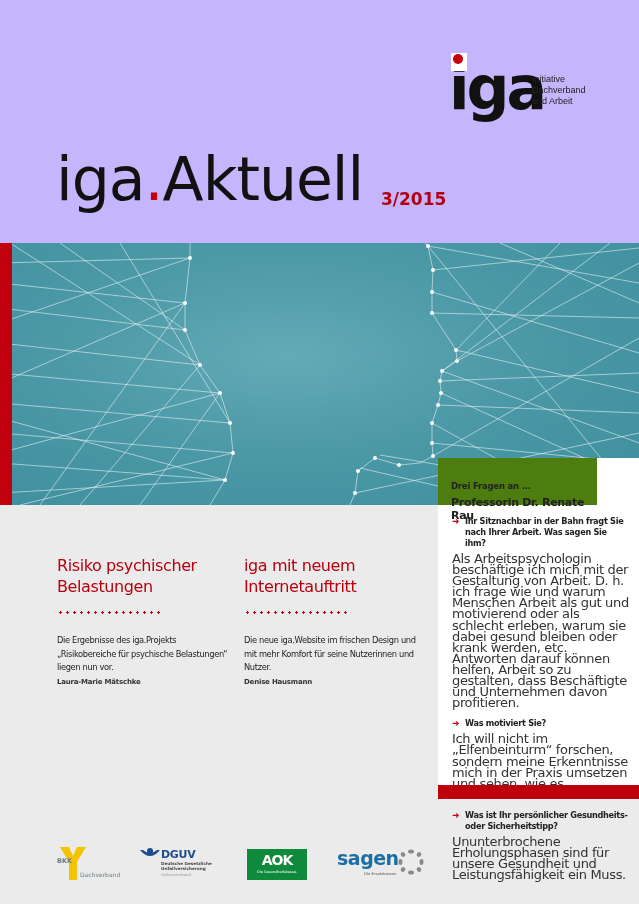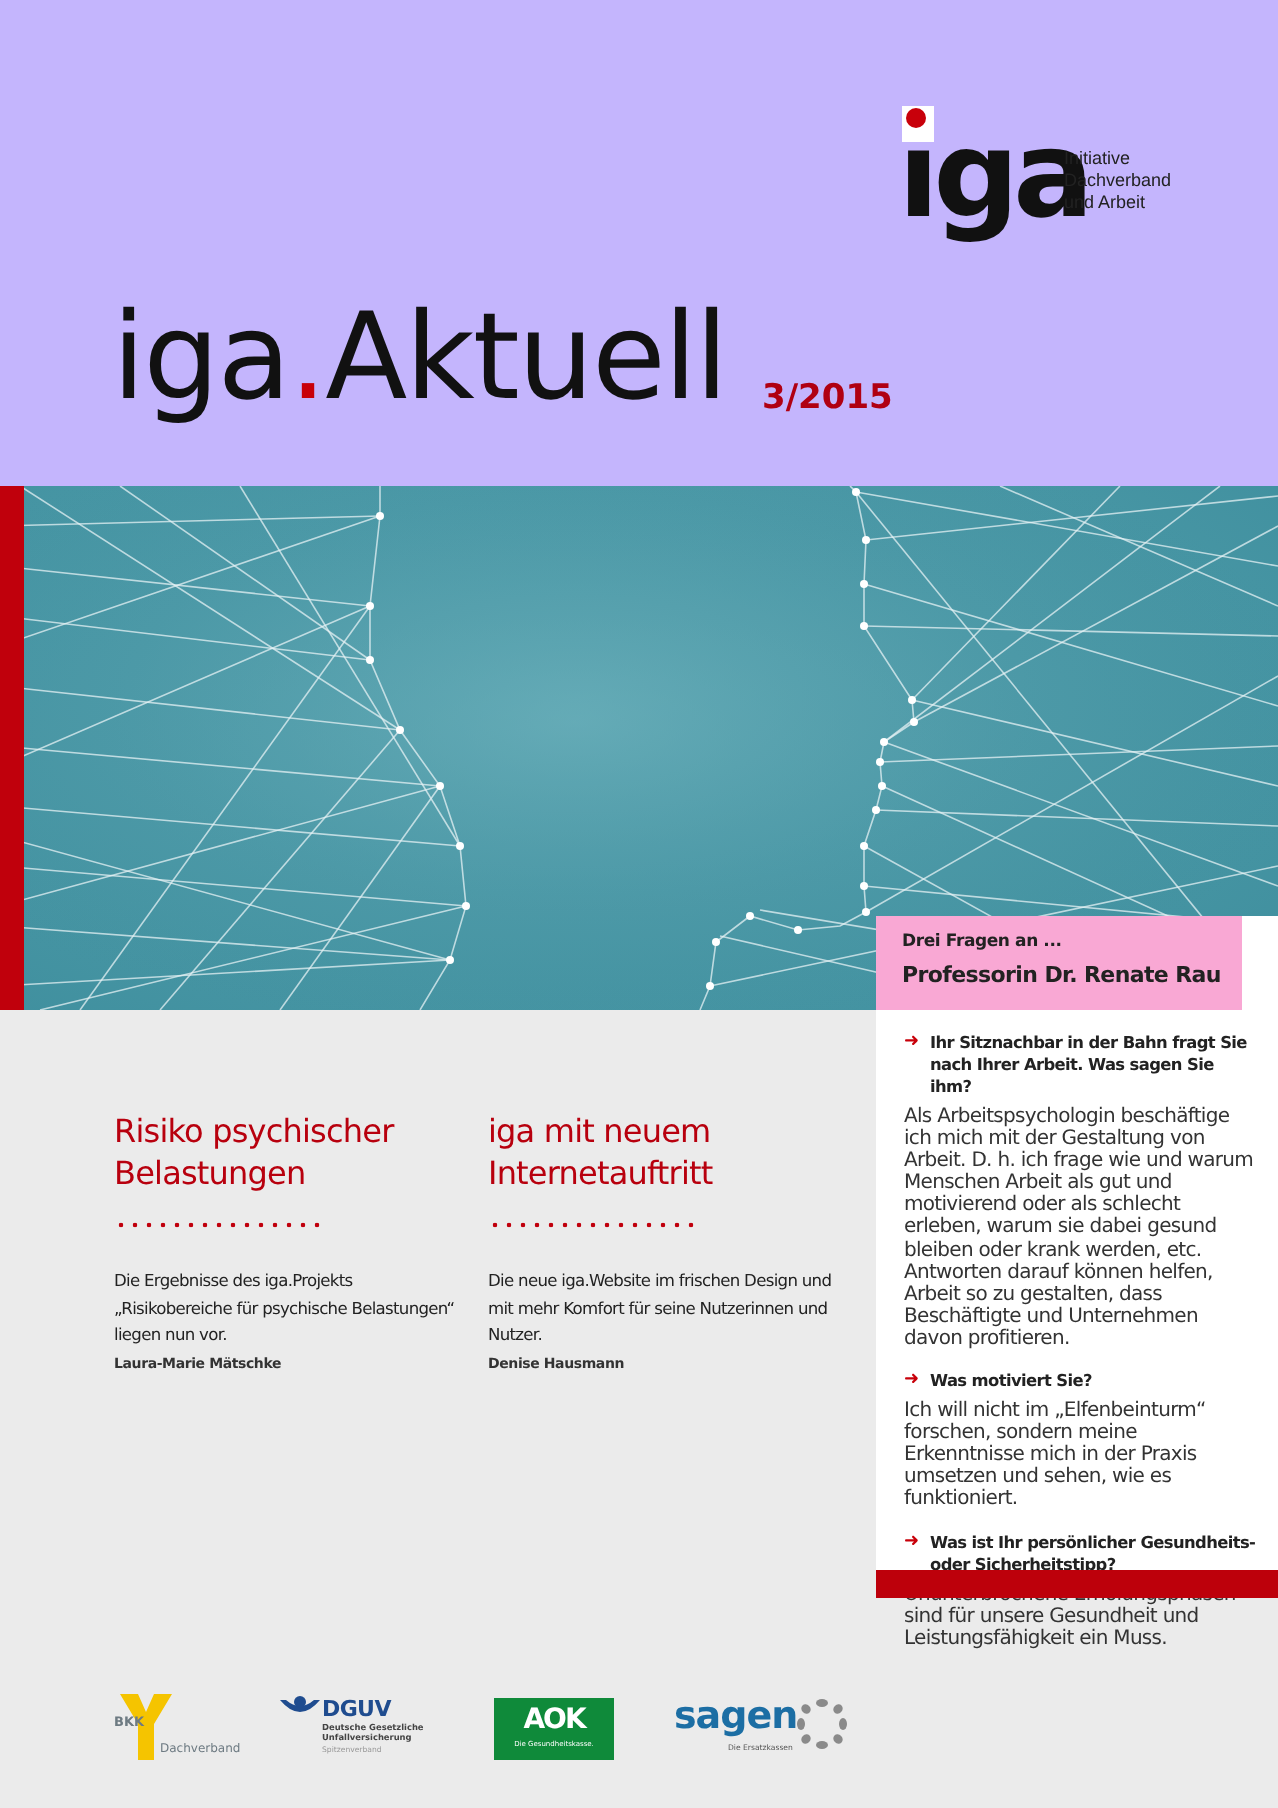--- a/index.html
+++ b/index.html
@@ -65,23 +65,23 @@
     position: absolute; left: 0; top: 243px; width: 12px; height: 262px;
     background: #c0000c;
   }
 
   
   .sidebar {
     position: absolute; left: 438px; top: 458px; width: 201px; height: 327px;
     background: #ffffff;
   }
   .sidebar-head {
-    position: absolute; left: 0; top: 0; width: 183px; height: 47px;
-    background: #f9a8d4;
-    padding: 8px 0 0 13px;
+    position: absolute; left: 0; top: 0; width: 159px; height: 47px;
+    background: #4d7c0f;
+    padding: 23px 0 0 13px;
   }
   .sb-kicker {
     font-family: "DejaVu Sans", sans-serif; font-weight: bold;
     font-size: 8.5px; color: #222; letter-spacing: -0.2px;
   }
   .sb-name {
     margin-top: 5px;
     font-family: "DejaVu Sans", sans-serif; font-weight: bold;
     font-size: 11px; color: #222; letter-spacing: -0.3px;
   }
@@ -96,21 +96,21 @@
     font-size: 8.2px; line-height: 11px; color: #222;
     letter-spacing: -0.3px;
     margin-top: 6px;
   }
   .q .arrow {
     position: absolute; left: 0; top: 0; color: #c8000a; font-size: 9px;
   }
   .a {
     margin-top: 4px;
     font-family: "DejaVu Sans", sans-serif;
-    font-size: 10px; line-height: 11.1px; color: #333;
+    font-size: 13px; line-height: 11.1px; color: #333;
     letter-spacing: -0.35px;
   }
   .sb-red {
     position: absolute; left: 438px; top: 785px; width: 201px; height: 14px;
     background: #bd000b;
   }
 
   
   .article { position: absolute; top: 555px; width: 180px; }
   .article.one { left: 57px; }

